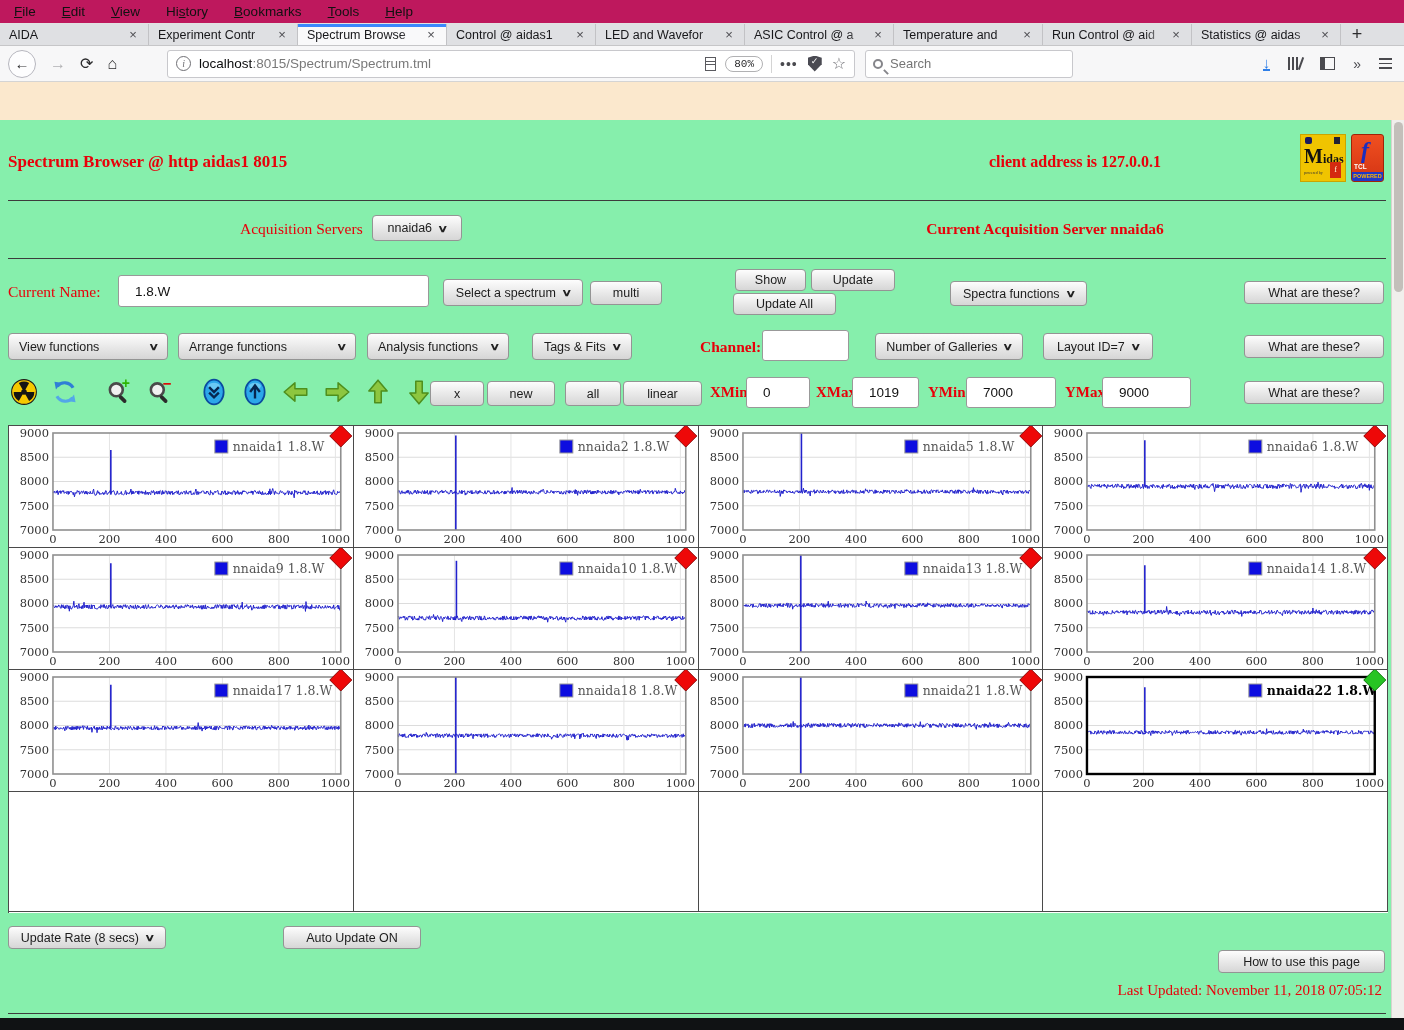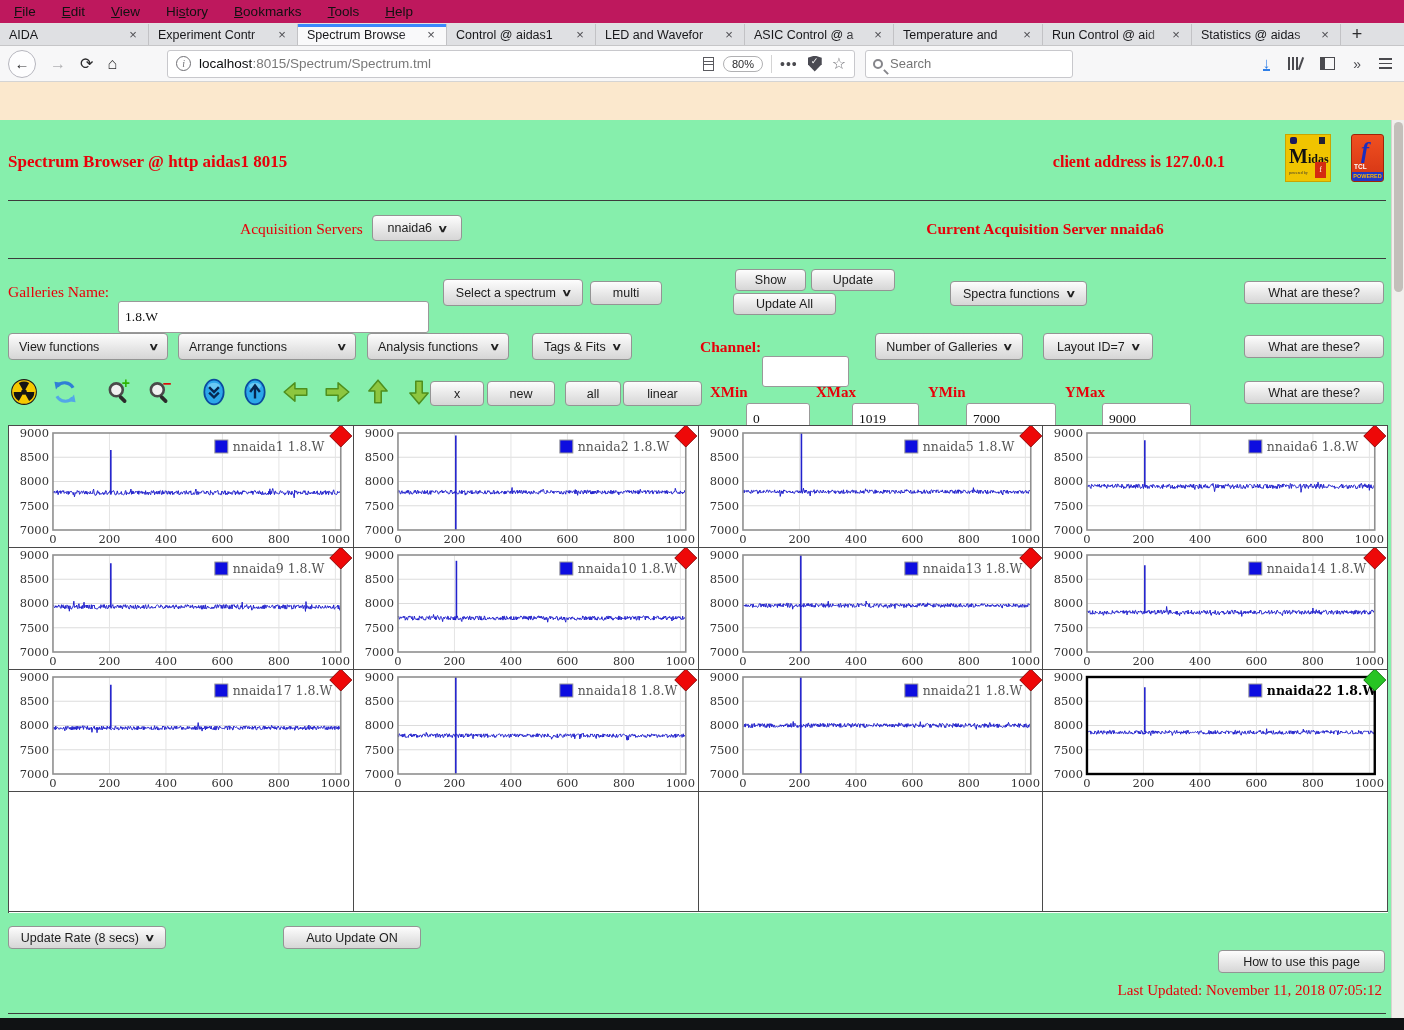--- a/index.html
+++ b/index.html
@@ -43,21 +43,21 @@
   .nav-ic.dim { color:#b1b1b3; }
   #urlbar { margin-left:50px; width:688px; height:28px; background:#fff; border:1px solid #c8c8cc;
     border-radius:3px; display:flex; align-items:center; padding:0 8px; font-size:13.5px; }
   .i-badge { width:15px; height:15px; border:1.4px solid #6f6f74; border-radius:50%;
     font-size:10px; color:#6f6f74; display:flex; align-items:center; justify-content:center;
     font-family:"Liberation Serif",serif; font-style:italic; margin-right:8px; }
   .url-host { color:#0c0c0d; }
   .url-rest { color:#797979; flex:1; white-space:nowrap; overflow:hidden; }
   .reader-ic { width:11px; height:14px; border:1.3px solid #5a5a5f;
     background:linear-gradient(#fff 3px,#5a5a5f 3px,#5a5a5f 4px,#fff 4px,#fff 6px,#5a5a5f 6px,#5a5a5f 7px,#fff 7px); margin:0 9px; }
-  .zoom-pill { border:1px solid #b1b1b3; border-radius:10px; padding:1px 8px; font-size:11px; color:#2c2c2e; }
+  .zoom-pill { border:1px solid #b1b1b3; border-radius:10px; padding:1px 8px; font-size:11px; color:#2c2c2e;font-family:Liberation Mono, monospace; }
   .url-sep { width:1px; height:18px; background:#d4d4d4; margin:0 8px; }
   .dots { color:#4a4a4f; font-size:14px; letter-spacing:1px; }
   .shield-ic { width:14px; height:16px; background:#4a4a52; margin:0 10px;
     clip-path:polygon(50% 0,100% 14%,100% 55%,50% 100%,0 55%,0 14%); position:relative; }
   .shield-ic::after { content:"✓"; position:absolute; left:3px; top:0px; font-size:9px; color:#fff; }
   .star-ic { color:#6f6f74; font-size:16px; }
   #searchbar { margin-left:10px; width:208px; height:28px; background:#fff; border:1px solid #c8c8cc;
     border-radius:3px; display:flex; align-items:center; padding:0 7px; }
   .mag { width:10px; height:10px; border:2px solid #85858a; border-radius:50%; position:relative; margin-right:7px; }
   .mag::after { content:""; position:absolute; width:6px; height:2px; background:#85858a;
@@ -78,21 +78,21 @@
     background:#86efac; }
   .serif-red { font-family:"Liberation Serif",serif; color:#e8000a; }
   .bold { font-weight:bold; }
   .hr { border-top:1.4px solid #3c3c3c; height:0; }
   .btn { background:linear-gradient(#fdfdfd,#e7e7e7 55%,#d6d6d6); border:1px solid #949494;
     border-radius:4px; font-size:12.5px; color:#1c1c1c; display:flex; align-items:center;
     justify-content:center; cursor:default; white-space:nowrap; }
   .dd::after { content:"∨"; font-size:10px; font-weight:bold; margin-left:7px;
     transform:scaleX(1.5); display:inline-block; color:#222; }
   .tin { background:#fff; border:1px solid #999; border-radius:3px; font-size:13.5px;
-    padding:0 6px; font-family:Liberation Serif, serif; color:#111; outline:none;margin-top:26px; }
+    padding:0 16px; font-family:Liberation Sans, sans-serif; color:#111; outline:none; }
   .tool-icon { width:28px; height:28px; display:inline-block; }
   .tool-icon svg { width:100%; height:100%; }
 
   
   .midas-logo { width:46px; height:48px; background:#f0c400; position:relative;
     font-family:"Liberation Serif",serif; color:#111; overflow:hidden; border:1px solid #caa400; }
   .midas-logo .mtxt { position:absolute; left:3px; top:10px; font-size:12px; font-weight:bold; }
   .midas-logo .mtxt::first-letter { font-size:20px; }
   .midas-logo .mdot { position:absolute; left:4px; top:2px; width:7px; height:7px; background:#1a1a5e; border-radius:2px; }
   .midas-logo .mdot2 { position:absolute; right:5px; top:2px; width:6px; height:7px; background:#223; }
@@ -212,23 +212,23 @@
           <i></i>
           <i></i>
           <i></i>
         </span>
     </div>
   </div>
 
   <div id="content">
 
     <div class="abs serif-red bold" style="left:8px;top:32px;font-size:17px">Spectrum Browser @ http aidas1 8015</div>
-    <div class="abs serif-red bold" style="left:925px;top:33px;width:300px;text-align:right;font-size:16px">client address is 127.0.0.1</div>
-
-    <div class="abs" style="right:20px;top:14px;display:flex;gap:20px">
+    <div class="abs serif-red bold" style="left:925px;top:33px;width:300px;text-align:center;font-size:16px">client address is 127.0.0.1</div>
+
+    <div class="abs" style="right:20px;top:14px;display:flex;gap:5px">
       <div class="midas-logo">
         <span class="mdot"></span>
           <span class="mdot2"></span>
         <span class="mtxt">Midas</span>
         <span class="msmall">powered by</span>
         <span class="mred">f</span>
       </div>
       <div class="tcl-logo">
         <span class="f">f</span>
         <span class="t1">TCL</span>
@@ -237,21 +237,21 @@
     </div>
 
     <div class="abs hr" style="left:8px;top:80px;width:1378px"></div>
 
     <div class="abs serif-red" style="left:240px;top:100px;font-size:15.5px">Acquisition Servers</div>
     <button class="abs btn dd" style="left:372px;top:95px;width:90px;height:26px">nnaida6</button>
     <div class="abs serif-red bold" style="left:910px;top:100px;width:270px;text-align:center;font-size:15.5px">Current Acquisition Server nnaida6</div>
 
     <div class="abs hr" style="left:8px;top:138px;width:1378px"></div>
 
-    <div class="abs serif-red" style="left:8px;top:163px;font-size:15.5px">Galleries Name:</div>
+    <div class="abs serif-red" style="left:8px;top:163px;font-size:15.5px">Current Name:</div>
     <input class="abs tin" style="left: 118px; top: 155px; width: 311px; height: 32px;" value="1.8.W">
     <button class="abs btn dd" style="left:443px;top:159px;width:140px;height:27px">Select a spectrum</button>
     <button class="abs btn" style="left:590px;top:161px;width:72px;height:24px">multi</button>
     <button class="abs btn" style="left:735px;top:149px;width:71px;height:22px">Show</button>
     <button class="abs btn" style="left:811px;top:149px;width:84px;height:22px">Update</button>
     <button class="abs btn" style="left:733px;top:173px;width:103px;height:22px">Update All</button>
     <button class="abs btn dd" style="left:950px;top:161px;width:137px;height:25px">Spectra functions</button>
     <button class="abs btn" style="left:1244px;top:161px;width:140px;height:23px">What are these?</button>
 
     <button class="abs btn dd" style="left:8px;top:213px;width:160px;height:27px;justify-content:space-between;padding:0 10px">View functions</button>

